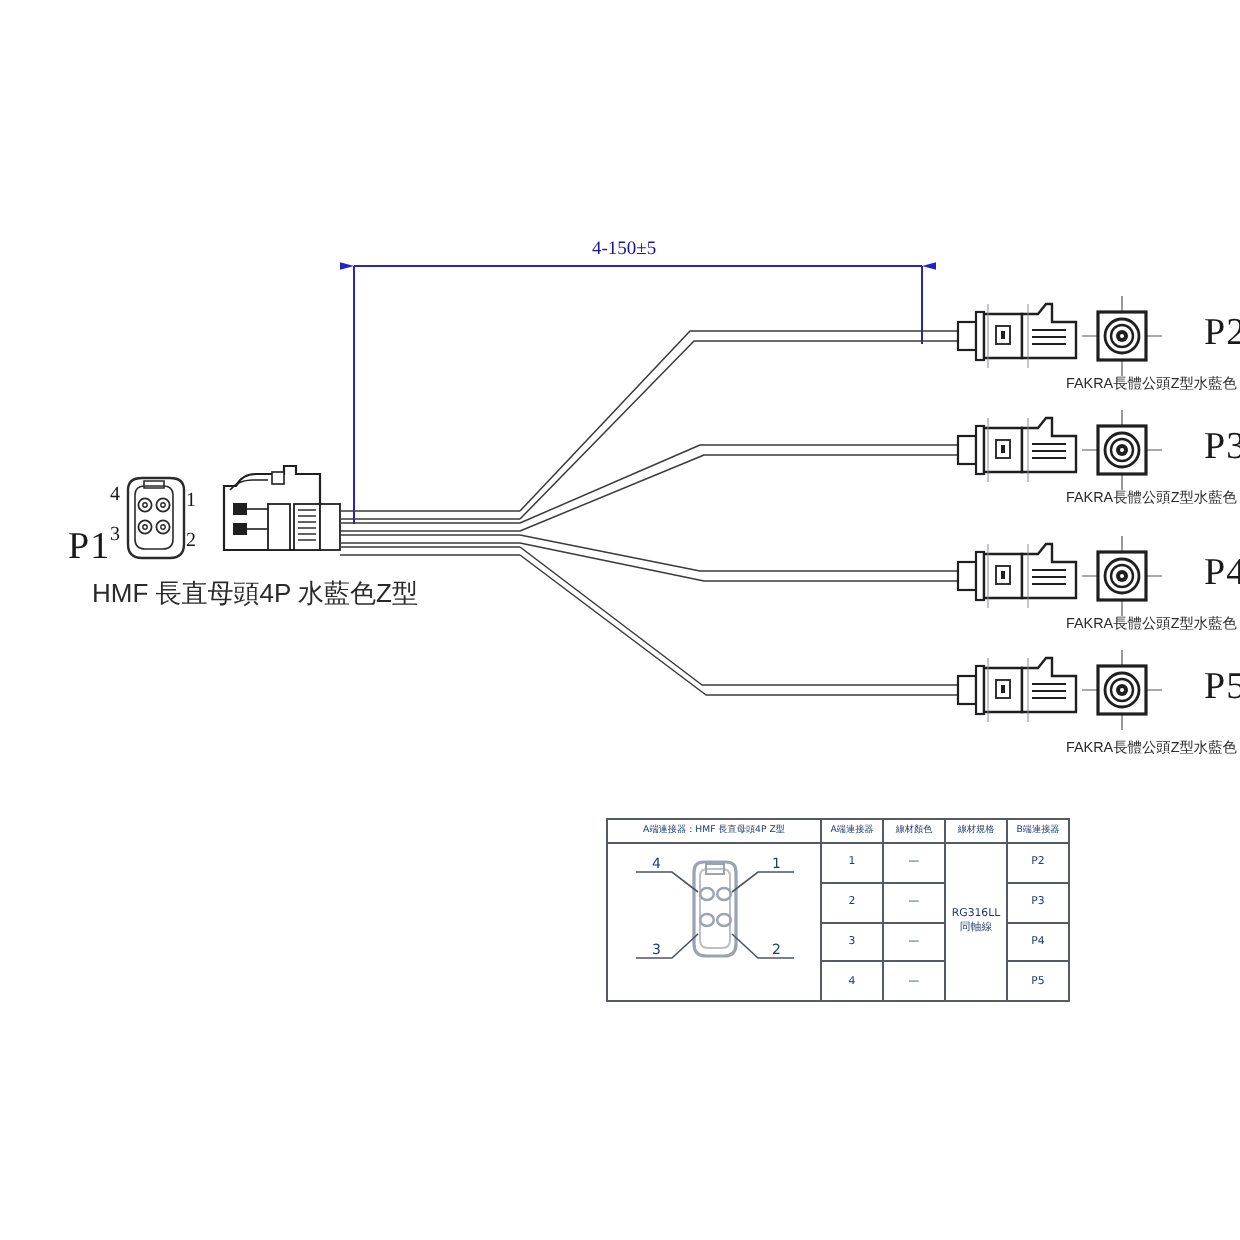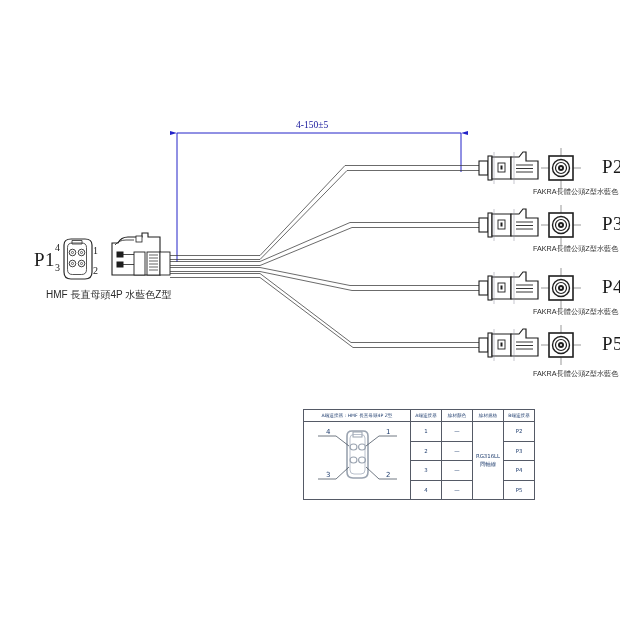--- a/index.html
+++ b/index.html
@@ -278,26 +278,26 @@
       <rect x="525" y="333" width="24" height="24" stroke="#1f1f1f" stroke-width="1.6" fill="#ffffff"></rect>
       <circle cx="537" cy="345" r="8.5" stroke="#1f1f1f" stroke-width="1.4" fill="none"></circle>
       <circle cx="537" cy="345" r="5.5" stroke="#1f1f1f" stroke-width="1.2" fill="none"></circle>
       <circle cx="537" cy="345" r="3" fill="#1f1f1f"></circle>
       <circle cx="537" cy="345" r="1" fill="#ffffff"></circle>
     </g>
   </svg>
 
   <div class="lbl dim-txt" style="left:272px; top:121px;">4-150±5</div>
 
-  <div class="lbl p-big" style="left:10px; top:250px;">P1</div>
+  <div class="lbl p-big" style="left:10px; top:264px;">P1</div>
   <div class="lbl pin-num" style="left:31px; top:243px;">4</div>
   <div class="lbl pin-num" style="left:69px; top:246px;">1</div>
   <div class="lbl pin-num" style="left:31px; top:263px;">3</div>
   <div class="lbl pin-num" style="left:69px; top:266px;">2</div>
-  <div class="lbl cn-small" style="left:22px; top:290px; font-size:10px;">HMF 長直母頭4P 水藍色Z型</div>
+  <div class="lbl cn-small" style="left:22px; top:290px; font-size:13px;">HMF 長直母頭4P 水藍色Z型</div>
 
   <div class="lbl p-big" style="left:578px; top:157px;">P2</div>
   <div class="lbl cn-small" style="left:509px; top:188px;">FAKRA長體公頭Z型水藍色</div>
 
   <div class="lbl p-big" style="left:578px; top:214px;">P3</div>
   <div class="lbl cn-small" style="left:509px; top:245px;">FAKRA長體公頭Z型水藍色</div>
 
   <div class="lbl p-big" style="left:578px; top:277px;">P4</div>
   <div class="lbl cn-small" style="left:509px; top:308px;">FAKRA長體公頭Z型水藍色</div>
 

